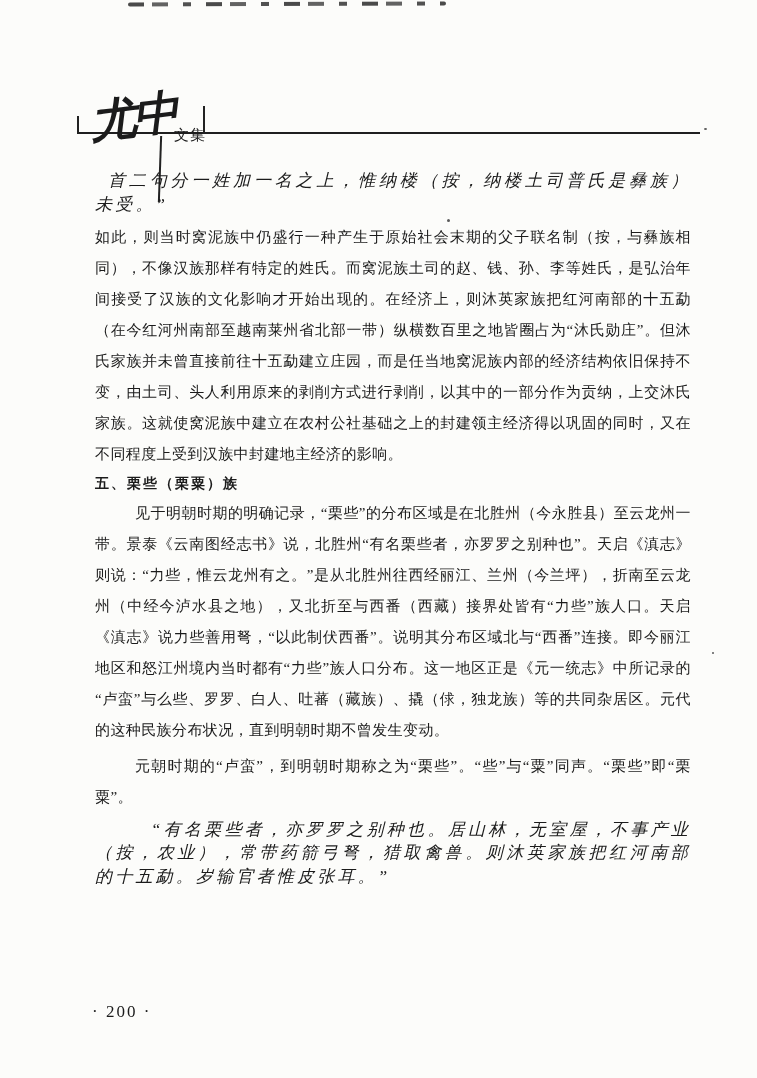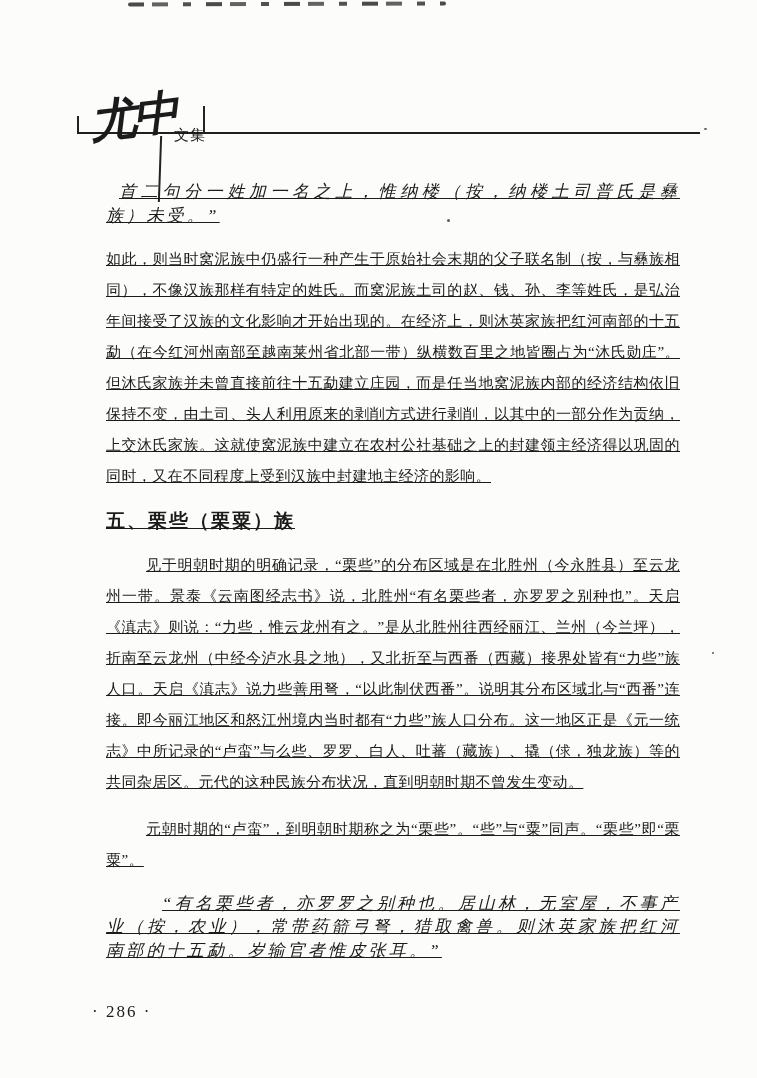--- a/index.html
+++ b/index.html
@@ -34,37 +34,37 @@
   .signature{
     position:absolute;left:90px;top:86px;
     font-size:46px;font-weight:bold;font-style:italic;
     letter-spacing:-3px;transform:rotate(-7deg);
     font-family:"DejaVu Serif",serif;
   }
   .sig-tail{position:absolute;left:159px;top:136px;width:2px;height:66px;background:#222;transform:rotate(2deg);}
 
   
   .content{position:absolute;left:90px;top:164px;width:606px;}
-  .content p,.content h2{margin:16px;text-decoration:underline;}
+  .content p,.content h2{margin:5px;}
   .body{
     font-size:15px;line-height:31px;
     text-align:justify;text-justify:inter-ideograph;
     letter-spacing:.4px;
   }
   .indent{text-indent:40px;}
   .quote{
     font-size:17px;line-height:23.8px;
     font-style:italic;letter-spacing:3.2px;
     text-align:justify;text-justify:inter-ideograph;
   }
   .quote-cont{margin:0 2px 3px 22px;text-indent:13px;}
   .qindent{text-indent:56px;margin:2px 0;}
   .heading{
     font-family:"Liberation Sans","DejaVu Sans",sans-serif;
-    font-size:19px;font-weight:bold;
+    font-size:14px;font-weight:bold;
     margin:15px 0 13px 40px;letter-spacing:2px;
   }
   .page-number{
     position:absolute;left:92px;top:1002px;
     font-size:17px;letter-spacing:2px;
   }
 </style>
 </head>
 <body>
 
@@ -86,14 +86,14 @@
 
   <main class="content" id="content">
       <p class="quote quote-cont">首二句分一姓加一名之上，惟纳楼（按，纳楼土司普氏是彝族）未受。”</p>
       <p class="body">如此，则当时窝泥族中仍盛行一种产生于原始社会末期的父子联名制（按，与彝族相同），不像汉族那样有特定的姓氏。而窝泥族土司的赵、钱、孙、李等姓氏，是弘治年间接受了汉族的文化影响才开始出现的。在经济上，则沐英家族把红河南部的十五勐（在今红河州南部至越南莱州省北部一带）纵横数百里之地皆圈占为“沐氏勋庄”。但沐氏家族并未曾直接前往十五勐建立庄园，而是任当地窝泥族内部的经济结构依旧保持不变，由土司、头人利用原来的剥削方式进行剥削，以其中的一部分作为贡纳，上交沐氏家族。这就使窝泥族中建立在农村公社基础之上的封建领主经济得以巩固的同时，又在不同程度上受到汉族中封建地主经济的影响。</p>
       <h2 class="heading">五、栗些（栗粟）族</h2>
       <p class="body indent">见于明朝时期的明确记录，“栗些”的分布区域是在北胜州（今永胜县）至云龙州一带。景泰《云南图经志书》说，北胜州“有名栗些者，亦罗罗之别种也”。天启《滇志》则说：“力些，惟云龙州有之。”是从北胜州往西经丽江、兰州（今兰坪），折南至云龙州（中经今泸水县之地），又北折至与西番（西藏）接界处皆有“力些”族人口。天启《滇志》说力些善用弩，“以此制伏西番”。说明其分布区域北与“西番”连接。即今丽江地区和怒江州境内当时都有“力些”族人口分布。这一地区正是《元一统志》中所记录的“卢蛮”与么些、罗罗、白人、吐蕃（藏族）、撬（俅，独龙族）等的共同杂居区。元代的这种民族分布状况，直到明朝时期不曾发生变动。</p>
       <p class="body indent">元朝时期的“卢蛮”，到明朝时期称之为“栗些”。“些”与“粟”同声。“栗些”即“栗粟”。</p>
       <p class="quote qindent">“有名栗些者，亦罗罗之别种也。居山林，无室屋，不事产业（按，农业），常带药箭弓弩，猎取禽兽。则沐英家族把红河南部的十五勐。岁输官者惟皮张耳。”</p>
     </main>
 
-  <div class="page-number">· 286 ·</div>
+  <div class="page-number">· 200 ·</div>
 </div>
 
 </body></html>

